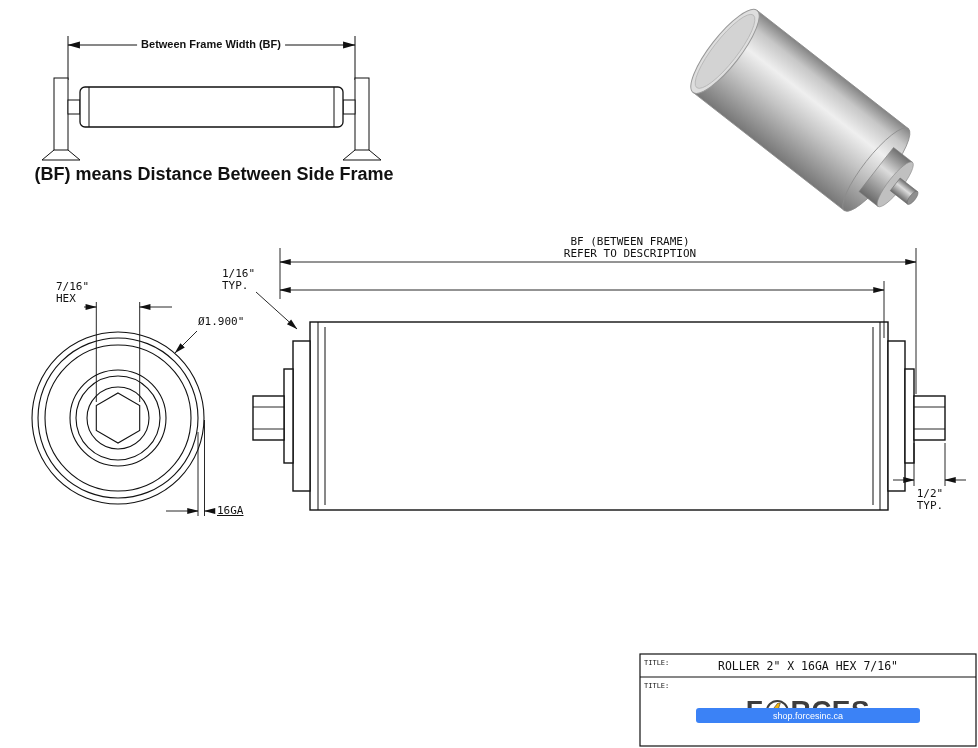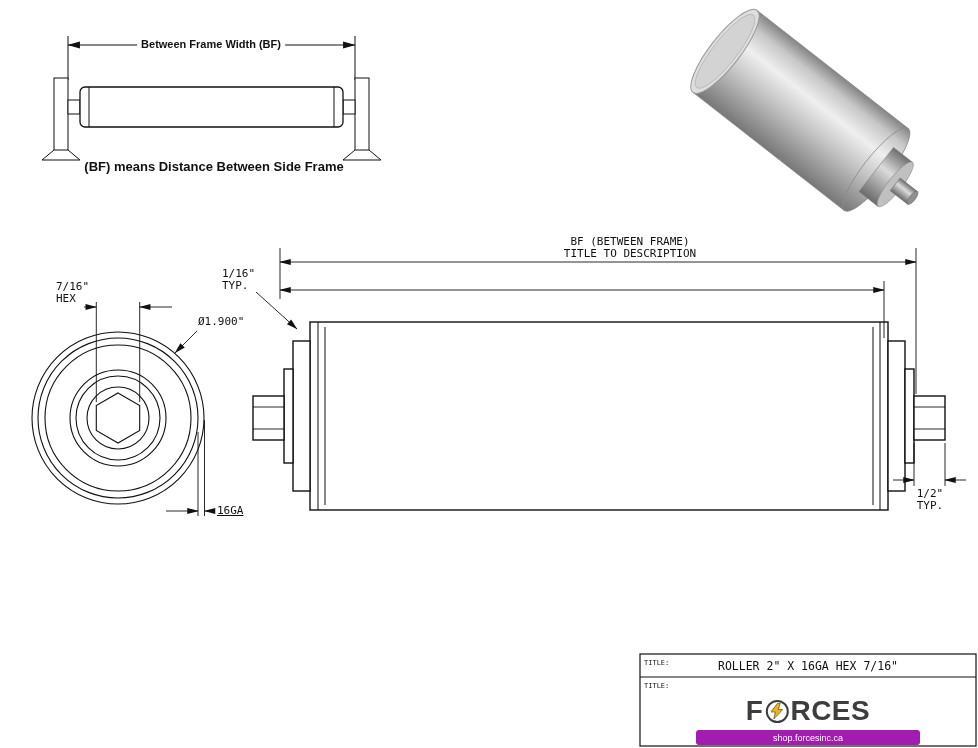--- a/index.html
+++ b/index.html
@@ -13,22 +13,22 @@
   .bg { background:#fff; padding:0 4px; }
   .sans { font-family:"Liberation Sans","DejaVu Sans",sans-serif; font-weight:bold; }
   .tiny { font-size:7px;text-align:right; }
   .brand { position:absolute; left:808px; top:695px; transform:translateX(-50%);
            display:flex; align-items:center; z-index:2;
            font-family:"Liberation Sans","DejaVu Sans",sans-serif; font-weight:bold;
            font-size:28px; letter-spacing:0.5px; color:#3d3d3d; }
   .bolt-circle { display:inline-flex; align-items:center; justify-content:center;
                  width:23px; height:23px; border:2.5px solid #3d3d3d; border-radius:50%;
                  margin:0 2px; background:#fff; }
-  .site-bar { position:absolute; left:808px; top:730px; transform:translateX(-50%);
-              width:224px; height:15px; background:#a21caf; border-radius:3px;
+  .site-bar { position:absolute; left:808px; top:708px; transform:translateX(-50%);
+              width:224px; height:15px; background:#3b82f6; border-radius:3px;
               display:flex; align-items:center; justify-content:center; z-index:2;
               color:#fff; font-size:9px; font-family:"Liberation Sans","DejaVu Sans",sans-serif; }
 </style>
 </head>
 <body>
 
 <div class="sheet">
 
   <svg class="linework" width="978" height="748" viewBox="0 0 978 748">
     <defs>
@@ -134,34 +134,34 @@
     </g>
 
     <g stroke="#111" fill="none" stroke-width="1.2">
       <rect x="640" y="654" width="336" height="92"></rect>
       <line x1="640" y1="677" x2="976" y2="677"></line>
     </g>
   </svg>
 
   <div class="txt sans bg center" style="left:211px; top:38px;">Between Frame Width (BF)</div>
 
-  <div class="txt sans center" style="left:214px; top:160px; font-size:13px; line-height:14px;">(BF) means Distance Between Side Frame</div>
+  <div class="txt sans center" style="left:214px; top:167px; font-size:18px; line-height:14px;">(BF) means Distance Between Side Frame</div>
 
   <div class="txt" style="left:56px; top:281px;">
     <span style="display:block">7/16"</span>
     <span style="display:block">HEX</span>
   </div>
 
   <div class="txt" style="left:198px; top:316px;">Ø1.900"</div>
 
   <div class="txt" style="left:217px; top:505px;text-decoration:underline;">16GA</div>
 
   <div class="txt center" style="left:598px; top:236px; text-align:center;margin-left:32px;">
     <span style="display:block">BF (BETWEEN FRAME)</span>
-    <span style="display:block">TITLE TO DESCRIPTION</span>
+    <span style="display:block">REFER TO DESCRIPTION</span>
   </div>
 
 
   <div class="txt" style="left:222px; top:268px;">
     <span style="display:block">1/16"</span>
     <span style="display:block">TYP.</span>
   </div>
 
   <div class="txt center" style="left:930px; top:488px; text-align:center;">
     <span style="display:block">1/2"</span>

